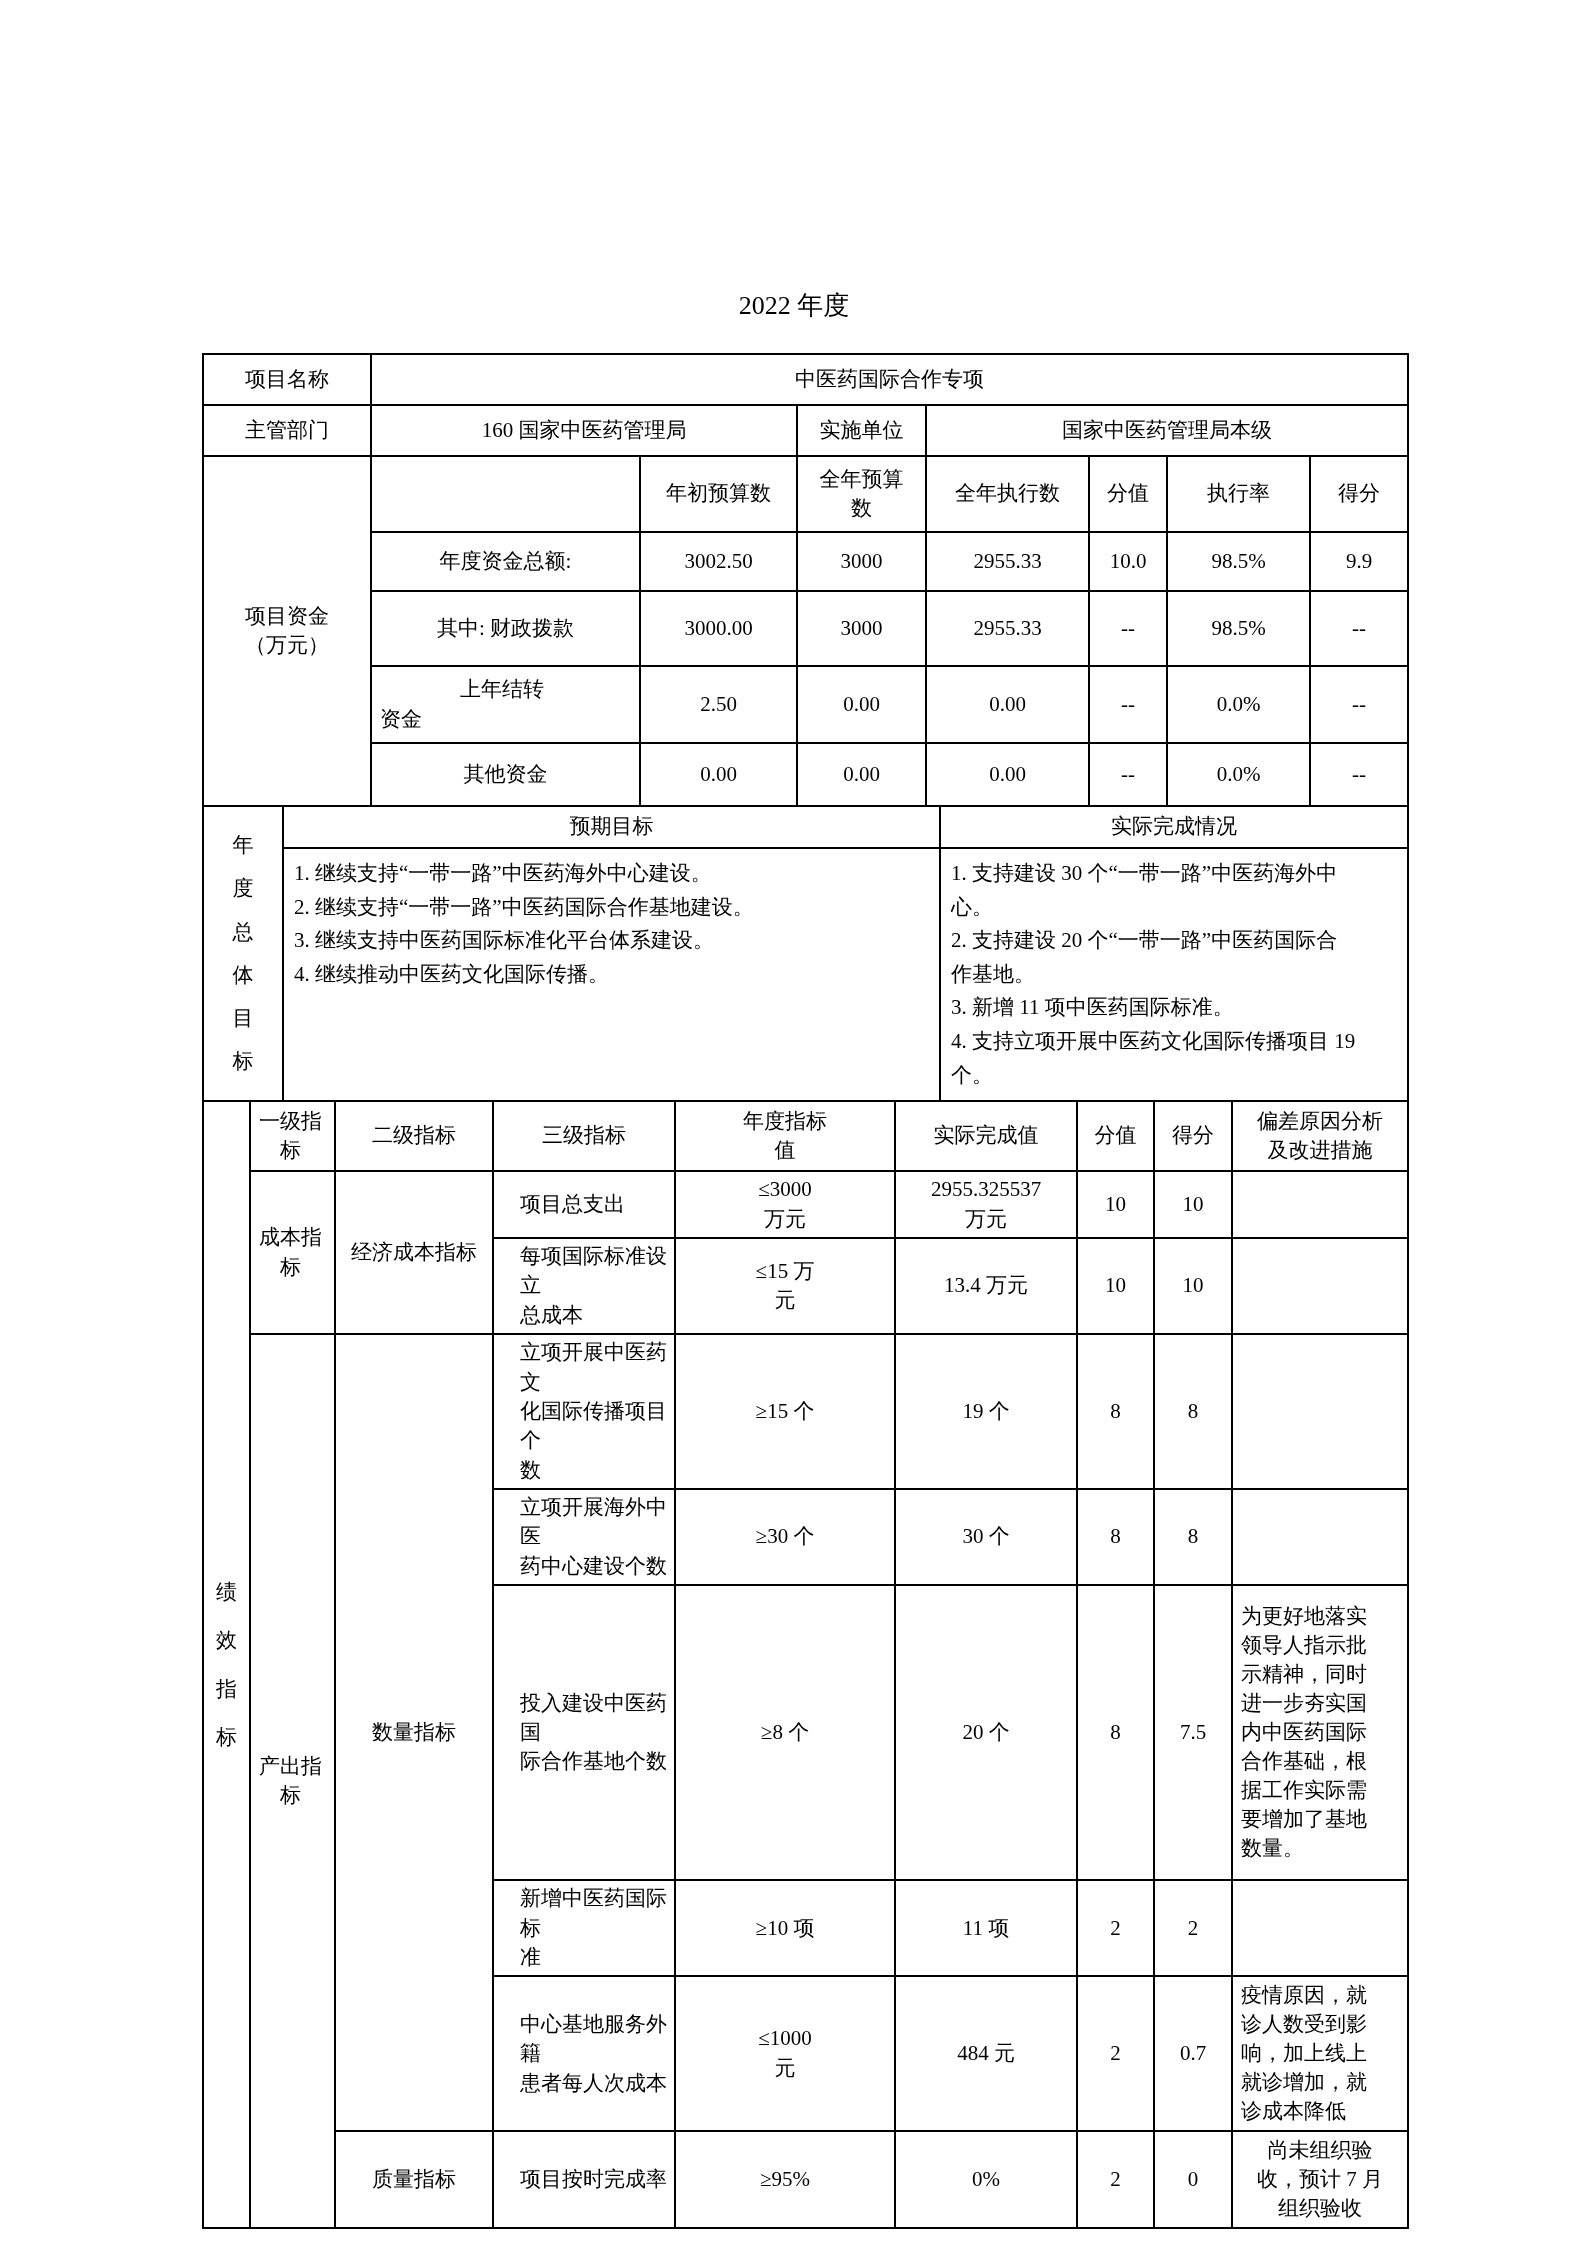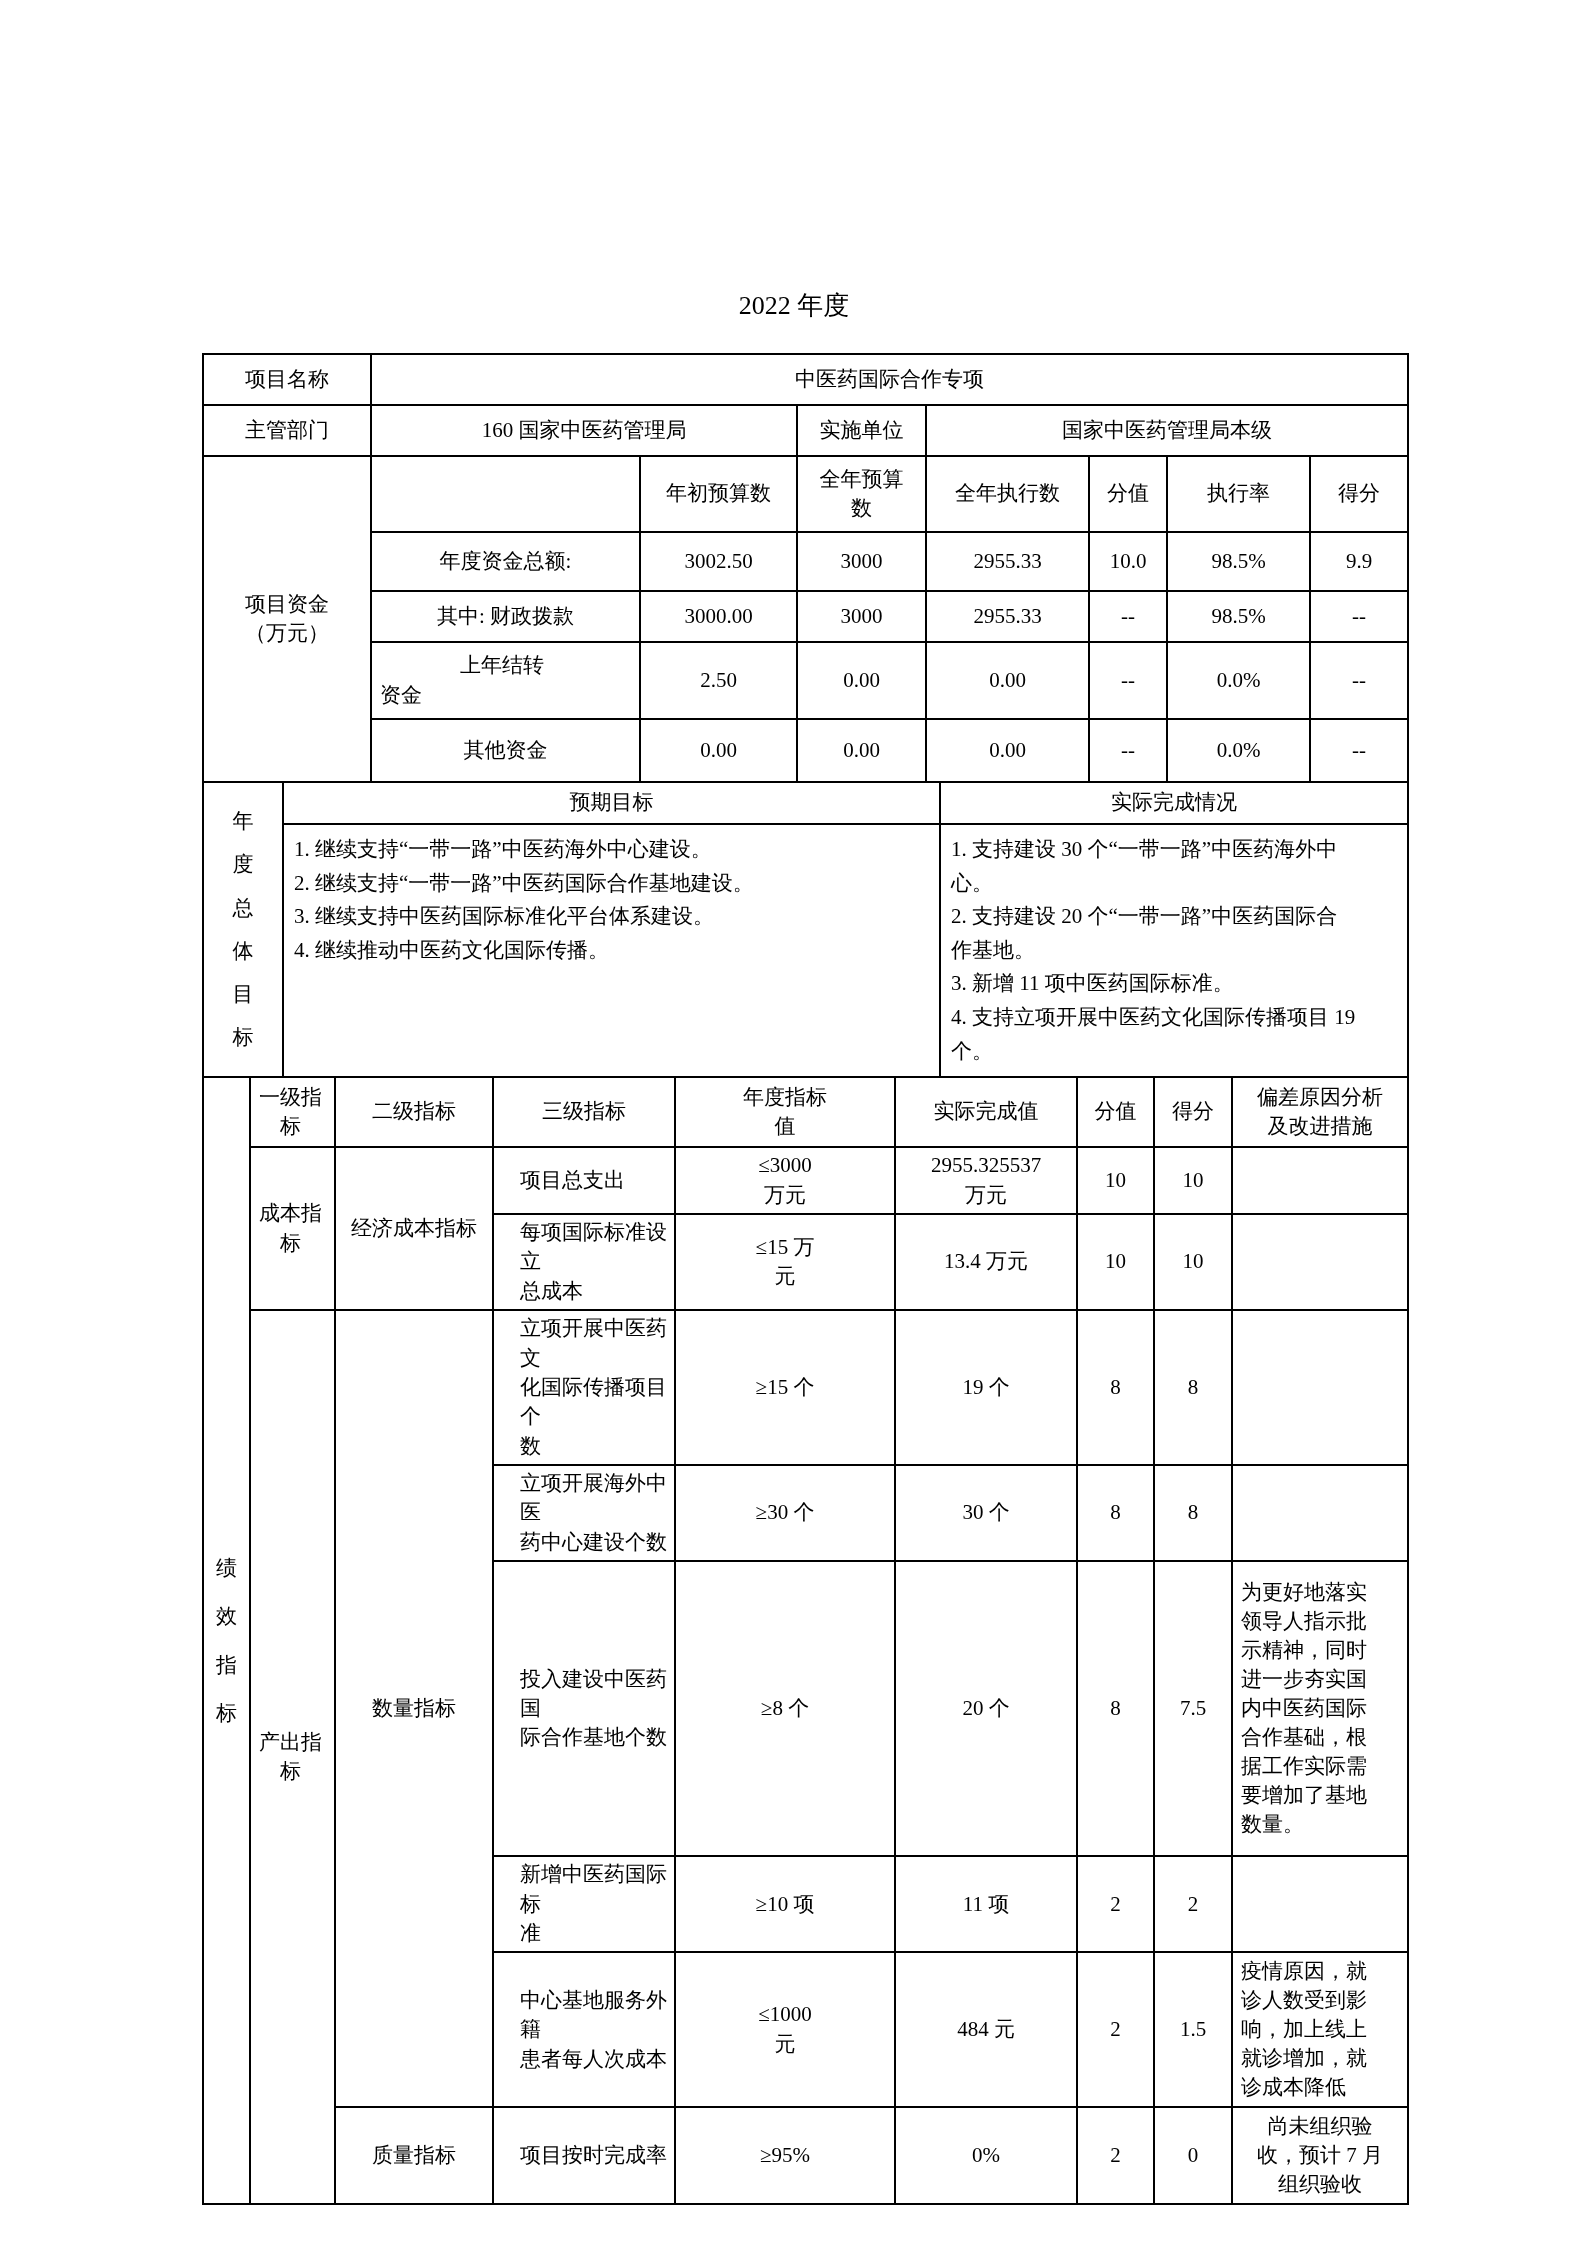--- a/index.html
+++ b/index.html
@@ -92,21 +92,21 @@
       </tr>
       <tr style="height:59px">
         <td>年度资金总额:</td>
         <td>3002.50</td>
         <td>3000</td>
         <td>2955.33</td>
         <td>10.0</td>
         <td>98.5%</td>
         <td>9.9</td>
       </tr>
-      <tr style="height:51px">
+      <tr style="height:75px">
         <td>其中: 财政拨款</td>
         <td>3000.00</td>
         <td>3000</td>
         <td>2955.33</td>
         <td>--</td>
         <td>98.5%</td>
         <td>--</td>
       </tr>
       <tr style="height:77px">
         <td class="lbl-indent">上年结转
@@ -257,21 +257,21 @@
         <td>2</td>
         <td class="dev-cell"></td>
       </tr>
       <tr style="height:150px">
         <td class="l3">中心基地服务外籍
 患者每人次成本</td>
         <td class="pre">≤1000
 元</td>
         <td class="pre">484 元</td>
         <td>2</td>
-        <td>1.5</td>
+        <td>0.7</td>
         <td class="dev-cell">疫情原因，就
 诊人数受到影
 响，加上线上
 就诊增加，就
 诊成本降低</td>
       </tr>
       <tr style="height:91px">
         <td>质量指标</td>
         <td class="l3">项目按时完成率</td>
         <td class="pre">≥95%</td>

